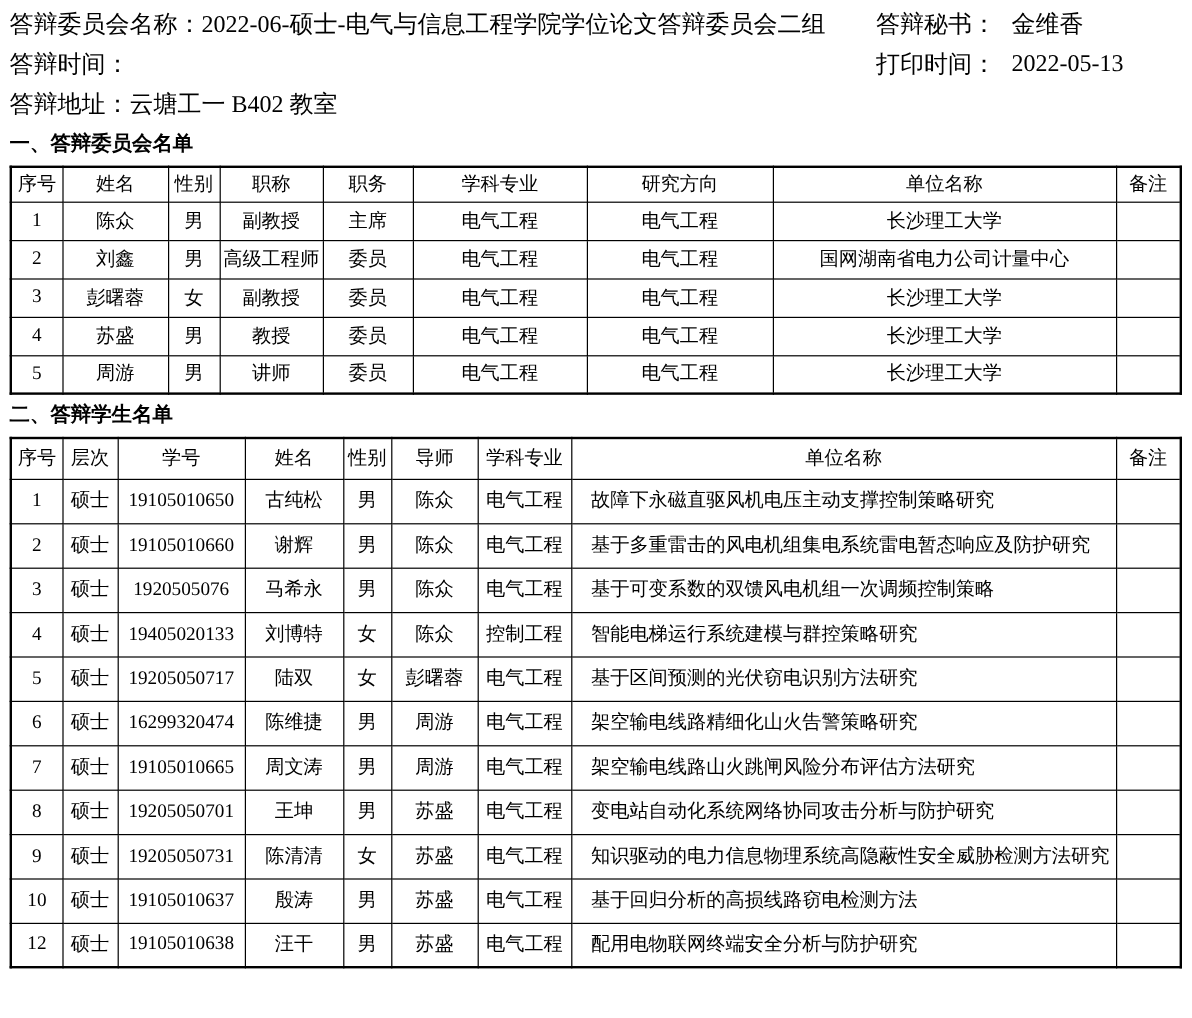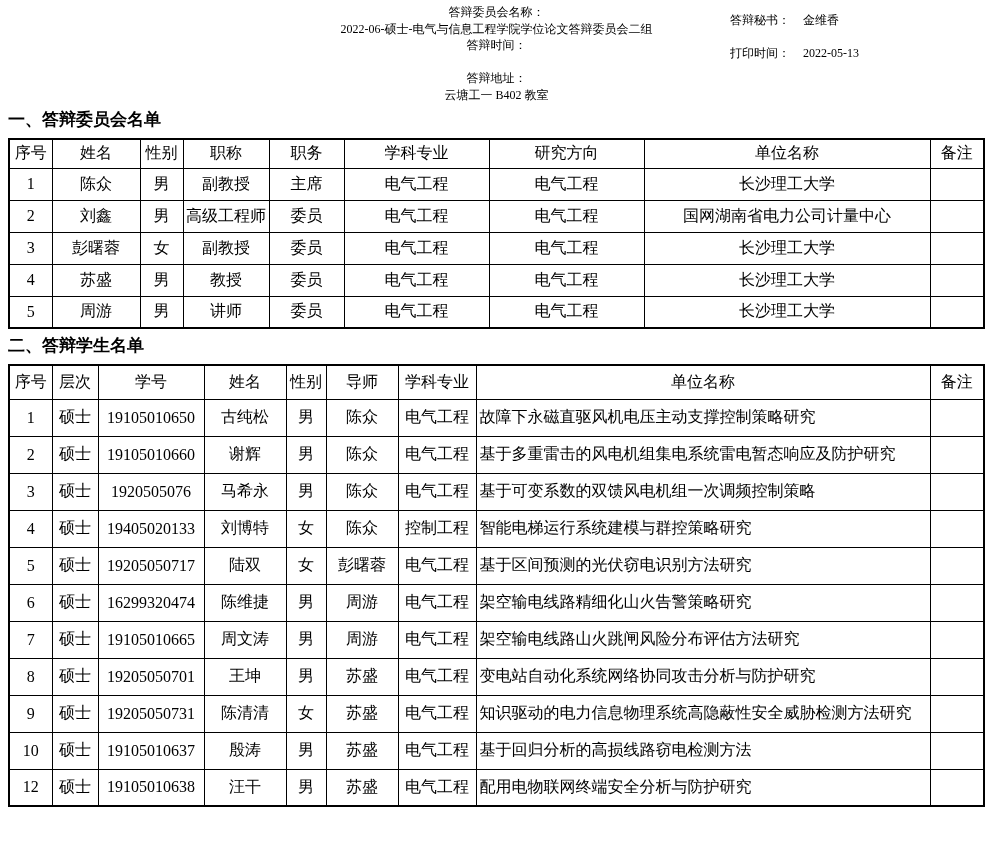--- a/index.html
+++ b/index.html
@@ -6,40 +6,40 @@
   html, body { margin: 0; padding: 0; }
   body {
     width: 993px; height: 848px;
     background: #ffffff; color: #000000;
     font-family: "Liberation Serif", "DejaVu Serif", serif;
     overflow: hidden;
   }
   .page { padding: 4px 8px 0 8px; }
 
   
-  .hline { position: relative; height: 33px; display: flex; align-items: center; font-size: 12px; white-space: nowrap; flex-direction: column; }
+  .hline { position: relative; height: 33px; display: flex; align-items: center; font-size: 20px; white-space: nowrap; }
   .hright { position: absolute; left: 678px; top: 0; height: 33px; display: flex; align-items: center; margin-left: 44px; }
   .gap { margin-left: 13px; }
 
   
   .sec-title { font-weight: bold; font-size: 17px; margin: 5px 0 7px 0; }
 
   
   table { border-collapse: collapse; table-layout: fixed; width: 975px; border: 2px solid #000000; }
   th, td {
     border: 1px solid #000;
     text-align: center; vertical-align: middle;
     font-weight: normal; font-size: 16px;
     padding: 0 2px; overflow: hidden; white-space: nowrap;
   }
   .t1 th { height: 29px; }
   .t1 td { height: 32px; }
   .t2 th { height: 34px; }
   .t2 td { height: 37px; }
-  td.left { text-align: left; padding-left: 3px; }
+  td.left { text-align: left; padding-left: 16px; }
 </style>
 </head>
 <body>
 
 <div class="page">
 
   <div class="hline">
     <span>答辩委员会名称：</span>
       <span>2022-06-硕士-电气与信息工程学院学位论文答辩委员会二组</span>
     <span class="hright">

